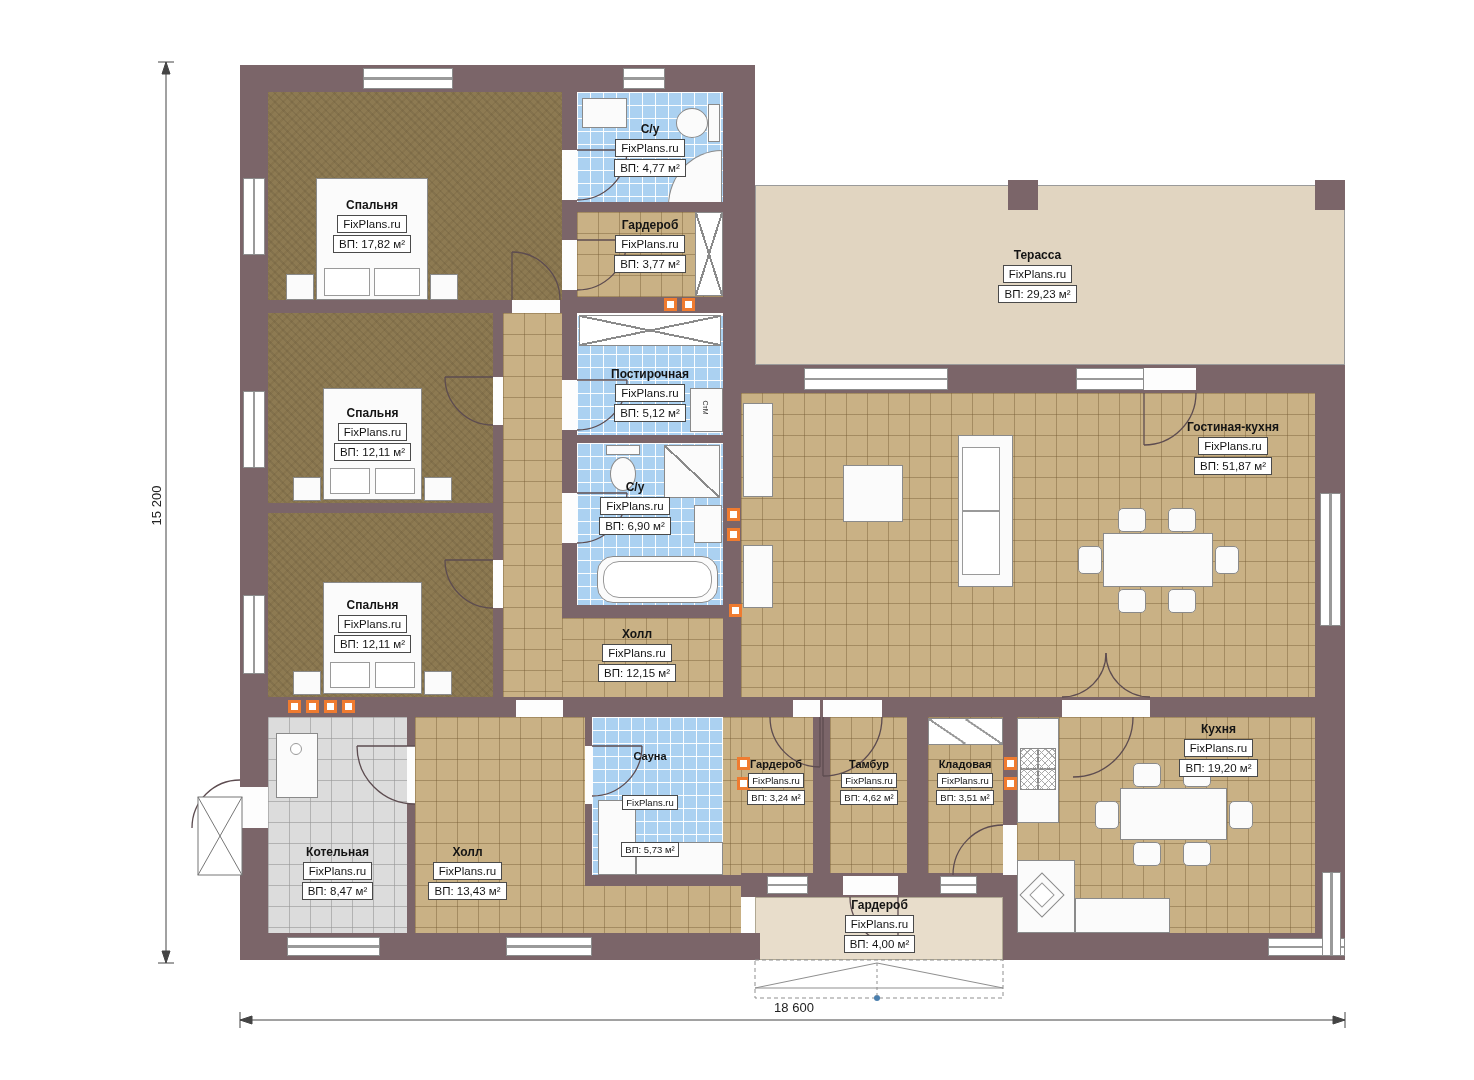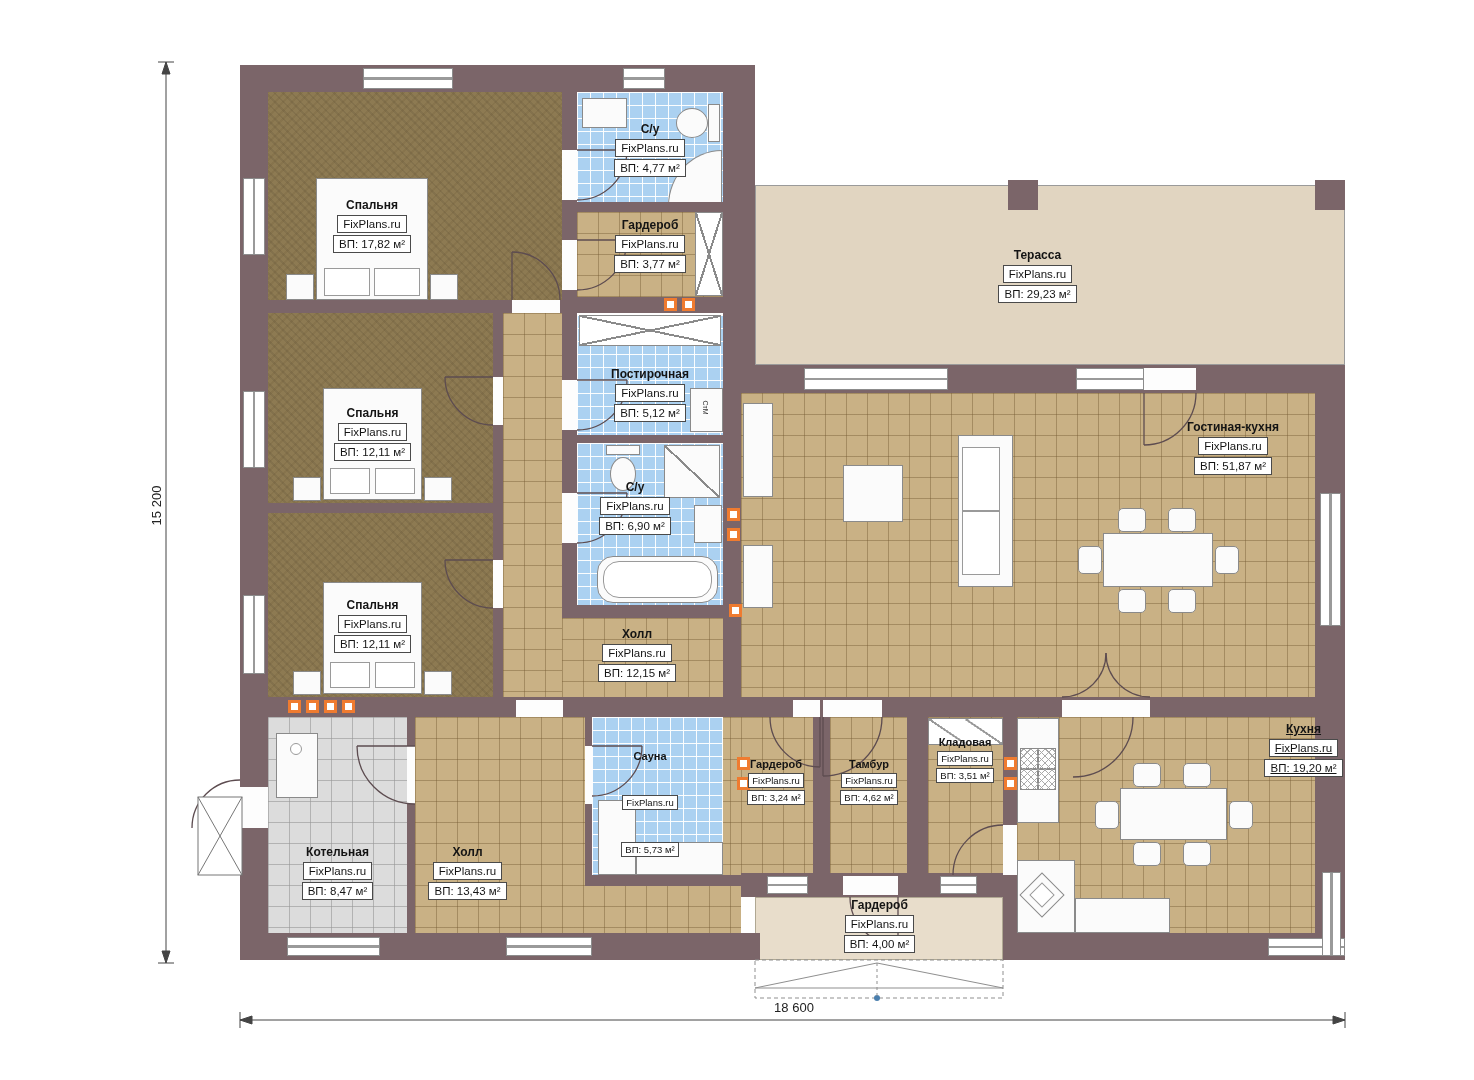--- a/index.html
+++ b/index.html
@@ -344,26 +344,26 @@
   <div class="rlabel small" style="left:736px;top:758px;width:80px;">
     <div class="rname">Гардероб</div>
     <div class="rbox">FixPlans.ru</div>
     <div class="rbox">ВП: 3,24 м²</div>
   </div>
   <div class="rlabel small" style="left:829px;top:758px;width:80px;">
     <div class="rname">Тамбур</div>
     <div class="rbox">FixPlans.ru</div>
     <div class="rbox">ВП: 4,62 м²</div>
   </div>
-  <div class="rlabel small" style="left:924px;top:736px;width:82px;text-align:center;">
+  <div class="rlabel small" style="left:924px;top:758px;width:82px;text-align:center;">
     <div class="rname">Кладовая</div>
     <div class="rbox">FixPlans.ru</div>
     <div class="rbox">ВП: 3,51 м²</div>
   </div>
-  <div class="rlabel" style="left:1236px;top:722px;width:135px;text-decoration:underline;">
+  <div class="rlabel" style="left:1151px;top:722px;width:135px;">
     <div class="rname">Кухня</div>
     <div class="rbox">FixPlans.ru</div>
     <div class="rbox">ВП: 19,20 м²</div>
   </div>
   <div class="rlabel" style="left:822px;top:898px;width:115px;">
     <div class="rname">Гардероб</div>
     <div class="rbox">FixPlans.ru</div>
     <div class="rbox">ВП: 4,00 м²</div>
   </div>
 

